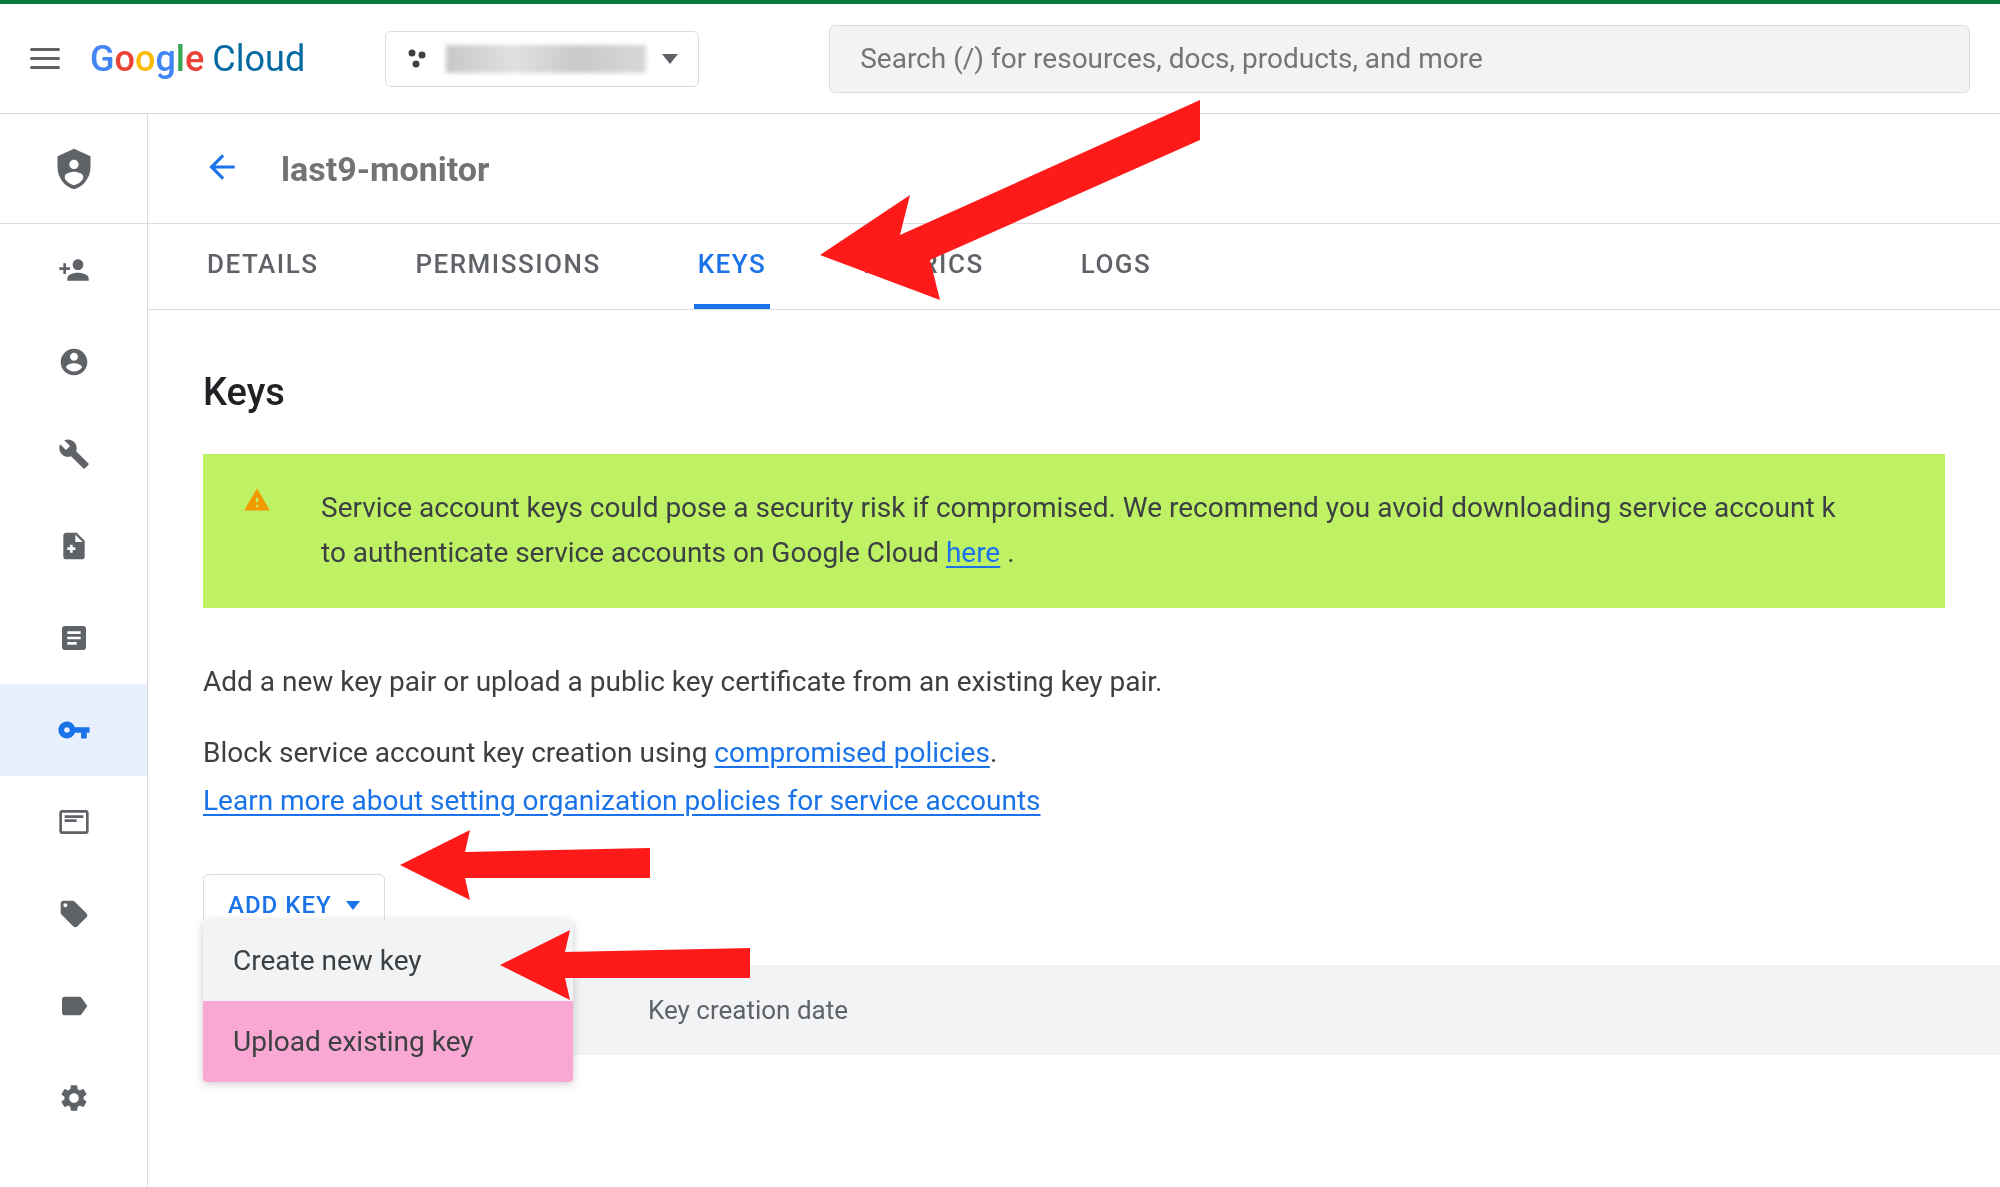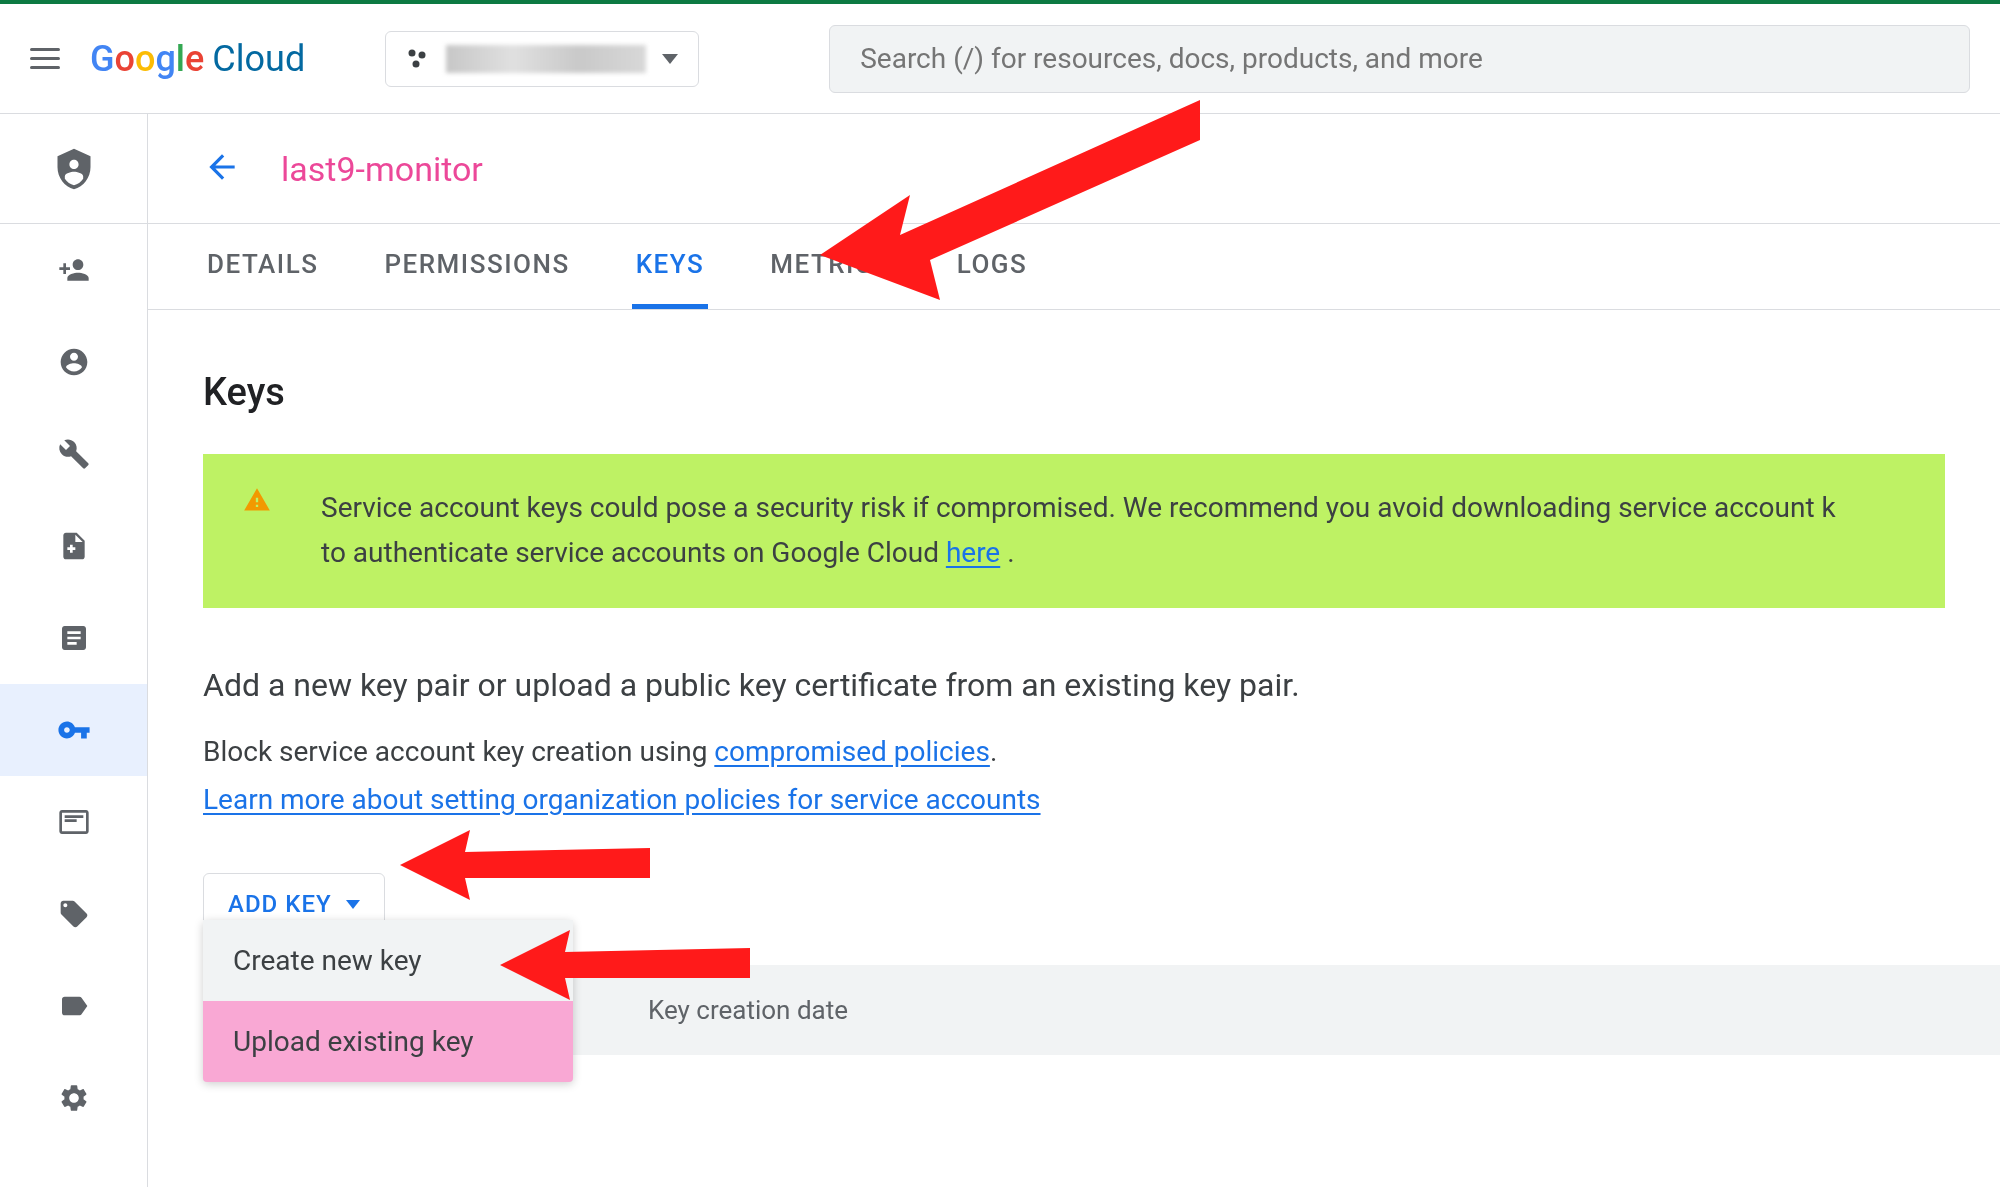--- a/index.html
+++ b/index.html
@@ -136,28 +136,28 @@
       align-items: center;
       padding: 0 55px;
       gap: 40px;
       border-bottom: 1px solid #dadce0;
     }
     .back-arrow {
       cursor: pointer;
     }
     .page-title {
       font-size: 34px;
-      color: #ec4899;
-      font-weight: 400;
+      color: #737373;
+      font-weight: 700;
     }
     .tabs-row {
       display: flex;
       padding: 0 55px;
       border-bottom: 1px solid #dadce0;
-      gap: 58px;
+      gap: 89px;
       height: 86px;
       align-items: center;
     }
     .tab {
       font-size: 26px;
       letter-spacing: 1.5px;
       color: #5f6368;
       font-weight: 500;
       cursor: pointer;
       height: 100%;
@@ -193,24 +193,24 @@
       line-height: 1.6;
     }
     .link {
       color: #1a73e8;
       text-decoration: underline;
       text-decoration-color: #1a73e8;
       text-underline-offset: 4px;
       cursor: pointer;
     }
     .body-text {
-      font-size: 32px;
+      font-size: 28px;
       color: #3c4043;
       line-height: 1.7;
-      margin-bottom: 16px;
+      margin-bottom: 24px;
     }
     .body-text-block {
       font-size: 28px;
       color: #3c4043;
       line-height: 1.7;
       margin-bottom: 50px;
     }
     .add-key-btn {
       display: inline-flex;
       align-items: center;

